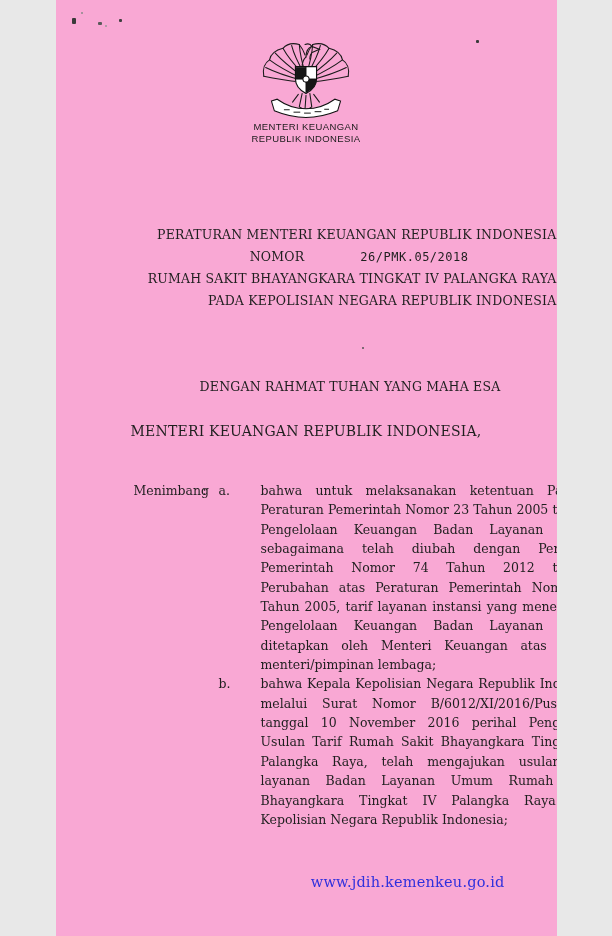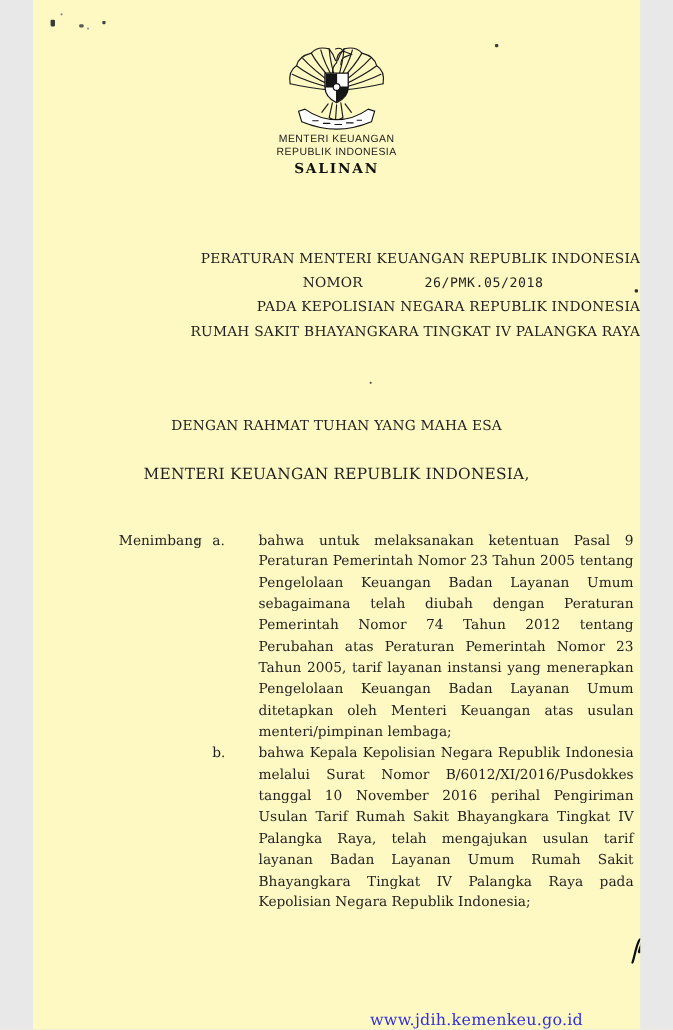--- a/index.html
+++ b/index.html
@@ -1,18 +1,18 @@
 <!DOCTYPE html>
 <html><head>
 <meta charset="utf-8">
 <style>
   html,body{margin:0;padding:0;background:#e8e8e8;}
   .page{
-    position:relative;width:552px;height:936px;margin:0 auto;
-    background:#fef9c3;color:#1f1f1f;overflow:hidden;
+    position:relative;width:501px;height:936px;margin:0 auto;
+    background:#f9a8d4;color:#1f1f1f;overflow:hidden;
     font-family:"DejaVu Serif","Liberation Serif",serif;
   }
   
   .emblem{position:absolute;top:41px;left:50%;transform:translateX(-50%);}
   .ministry{
     position:absolute;top:121px;left:0;width:100%;text-align:center;
     font-family:"Liberation Sans","DejaVu Sans",sans-serif;
     font-size:9.5px;line-height:12px;letter-spacing:.4px;color:#1b1b1b;
   }
   .salinan{
@@ -24,39 +24,39 @@
   .title-block{
     position:absolute;top:224px;left:0;width:100%;text-align:right;
     font-size:12.5px;line-height:21.6px;letter-spacing:.2px;
   }
   .nomor-line{padding-right:88px;}
   .nomor-value{
     font-family:"DejaVu Sans Mono","Liberation Mono",monospace;
     font-size:12px;letter-spacing:.5px;margin-left:56px;
   }
   .invocation{position:absolute;top:379px;left:0;width:100%;text-align:center;
-    font-size:12.5px;letter-spacing:.2px;}
+    font-size:12.5px;letter-spacing:.2px;padding-left:44px;}
   .issuer{position:absolute;top:423px;left:0;width:100%;text-align:center;
     font-size:14px;letter-spacing:.2px;}
   
   .menimbang{
     position:absolute;top:481px;left:78px;width:468px;
     display:flex;align-items:flex-start;
     font-size:12.5px;line-height:19.35px;
   }
   .m-label{width:69px;flex:none;}
   .m-colon{width:16px;flex:none;}
   .m-items{flex:1;}
   .m-item{display:flex;align-items:flex-start;}
   .m-marker{width:42px;flex:none;}
   .m-text{flex:1;text-align:justify;}
   
   .paraf{position:absolute;left:539px;top:851px;}
   .footer-link{
-    position:absolute;top:920px;right:52px;
+    position:absolute;top:874px;right:52px;
     font-size:14.5px;letter-spacing:.2px;text-decoration:none;cursor:pointer;
   }
   
   .speck{position:absolute;border-radius:1px;}
 </style>
 </head>
 <body>
 
 <div class="page">
 
@@ -113,29 +113,28 @@
 
       <path d="M14,62 L20,60 Q34,70 50,70 Q66,70 80,60 L86,62 L83,72 Q66,79 50,79 Q34,79 17,72 Z" fill="#ffffff" stroke="#111" stroke-width="1.1"></path>
       <path d="M27,71 h6 M37,73.5 h7 M48,74.5 h7 M59,73 h7 M69,70.5 h5" stroke="#111" stroke-width="1"></path>
     </svg>
   </div>
 
   <div class="ministry">
     <div>MENTERI KEUANGAN</div>
     <div>REPUBLIK INDONESIA</div>
   </div>
-  <div class="salinan">SALINAN</div>
 
   <div class="title-block">
     <div>PERATURAN MENTERI KEUANGAN REPUBLIK INDONESIA</div>
     <div class="nomor-line">
       <span>NOMOR</span><span class="nomor-value">26/PMK.05/2018</span>
     </div>
+    <div>RUMAH SAKIT BHAYANGKARA TINGKAT IV PALANGKA RAYA</div>
     <div>PADA KEPOLISIAN NEGARA REPUBLIK INDONESIA</div>
-    <div>RUMAH SAKIT BHAYANGKARA TINGKAT IV PALANGKA RAYA</div>
   </div>
 
   <div class="invocation">DENGAN RAHMAT TUHAN YANG MAHA ESA</div>
   <div class="issuer">MENTERI KEUANGAN REPUBLIK INDONESIA,</div>
 
   <div class="menimbang">
     <div class="m-label">Menimbang</div>
     <div class="m-colon">:</div>
     <div class="m-items">
       <div class="m-item">

